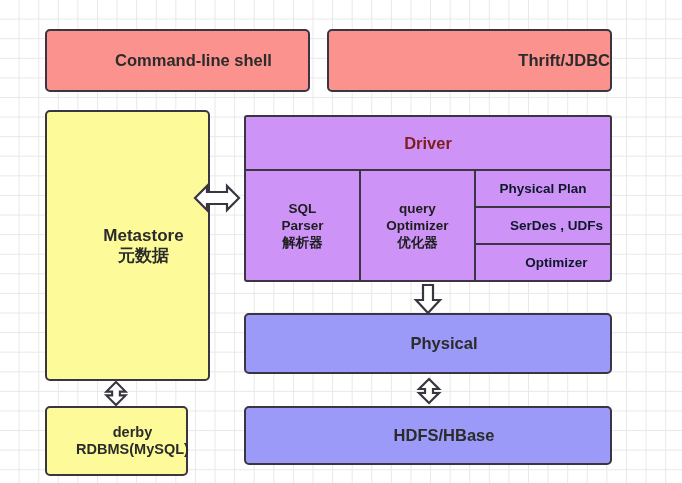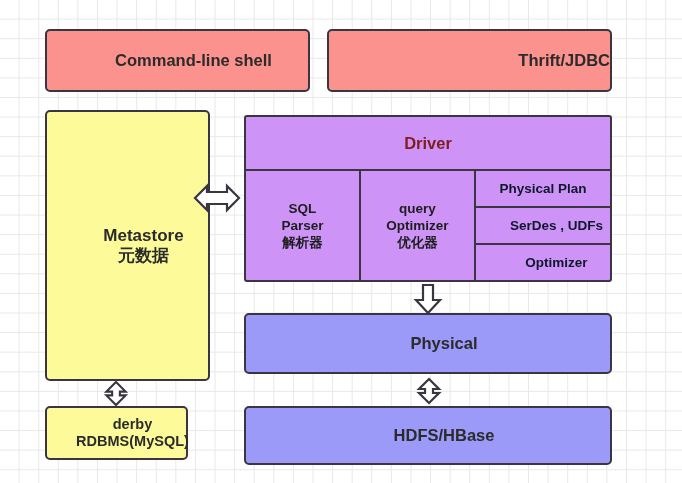--- a/index.html
+++ b/index.html
@@ -118,21 +118,21 @@
     <span>Thrift/JDBC</span>
   </div>
 
   <div class="box yellow" style="left:45px; top:110px; width:165px; height:271px; font-size:17px;">
     <span class="label-stack">
       <span>Metastore</span>
       <span>元数据</span>
     </span>
   </div>
 
-  <div class="box yellow" style="left:45px; top:406px; width:143px; height:54px; font-size:14.5px;">
+  <div class="box yellow" style="left:45px; top:406px; width:143px; height:70px; font-size:14.5px;">
     <span class="label-stack">
       <span>derby</span>
       <span>RDBMS(MySQL)</span>
     </span>
   </div>
 
   <div class="driver-shell" style="left:244px; top:115px; width:368px; height:167px;">
     <div class="driver-title">
       <span>Driver</span>
     </div>

